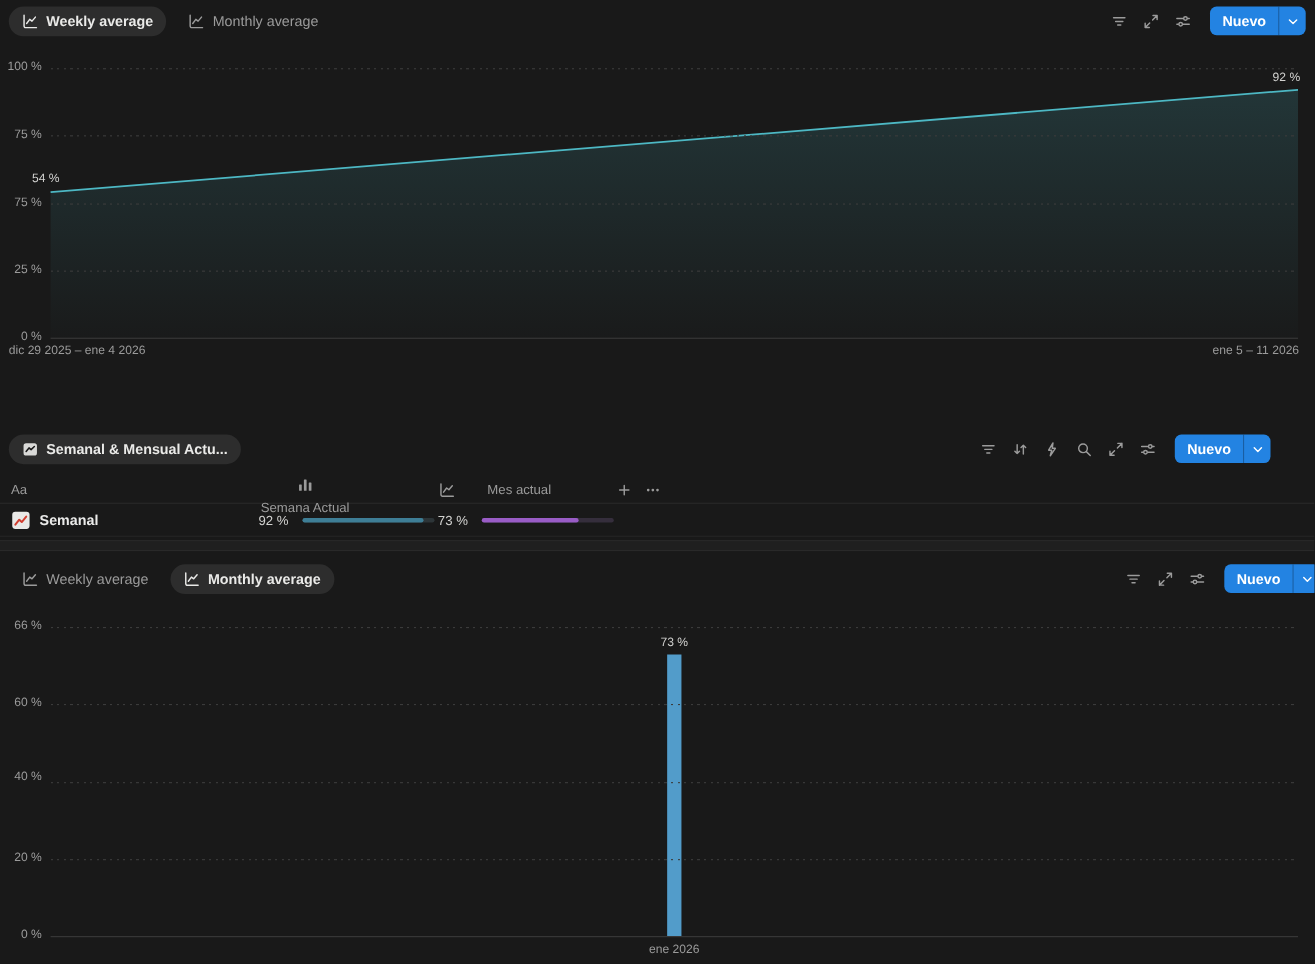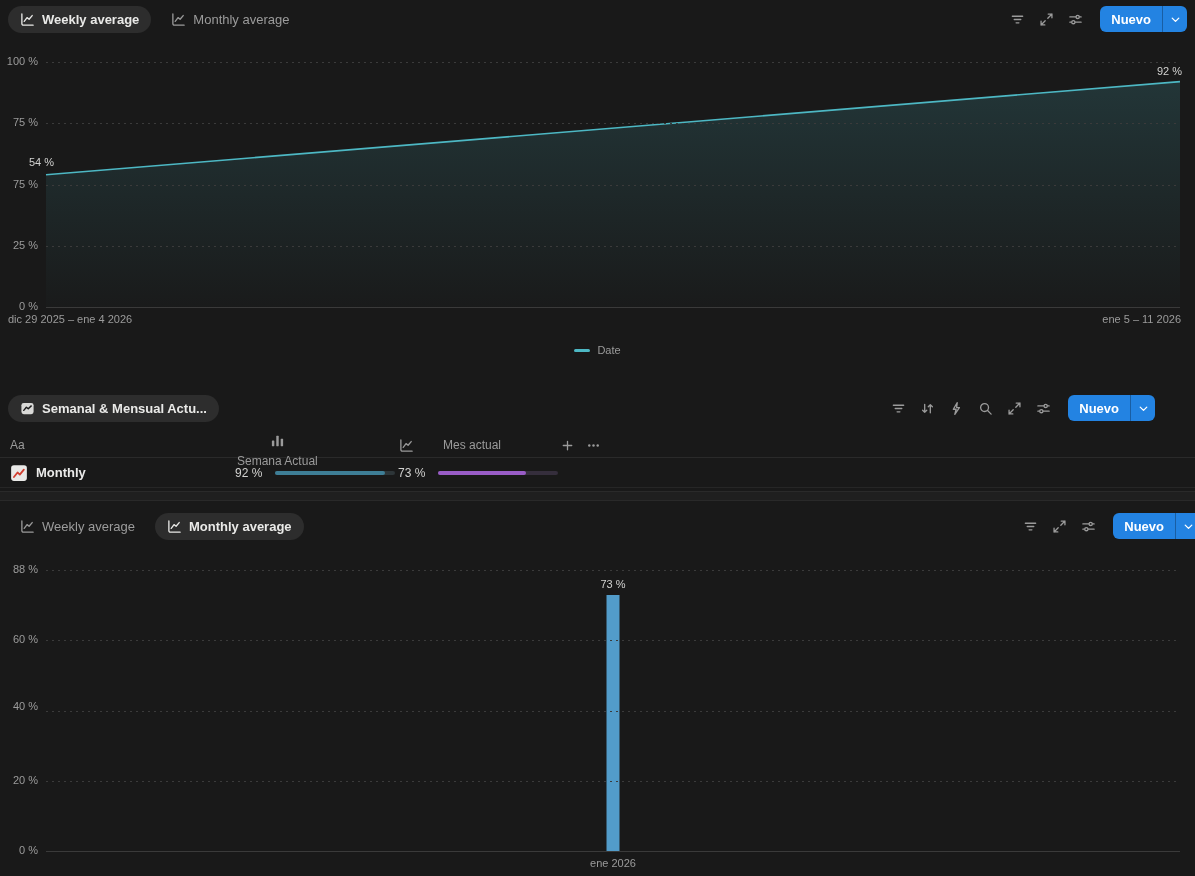--- a/index.html
+++ b/index.html
@@ -150,24 +150,20 @@
   <div class="gridline solid" style="top: 245px;"></div>
       <div class="gridline" style="top: 183.75px;"></div>
       <div class="gridline" style="top: 122.5px;"></div>
       <div class="gridline" style="top: 61.25px;"></div>
       <div class="gridline" style="top: 0px;"></div>
     </div>
   <div class="pt-label" id="pl-start">54 %</div>
   <div class="pt-label" id="pl-end">92 %</div>
   <div class="x-label" id="xl-left">dic 29 2025 – ene 4 2026</div>
   <div class="x-label" id="xl-right">ene 5 – 11 2026</div>
-  <div class="legend">
-    <span class="swatch"></span>
-    <span>Date</span>
-  </div>
 <div class="y-tick" style="top: 300px;">0 %</div>
     <div class="y-tick" style="top: 238.75px;">25 %</div>
     <div class="y-tick" style="top: 177.5px;">75 %</div>
     <div class="y-tick" style="top: 116.25px;">75 %</div>
     <div class="y-tick" style="top: 55px;">100 %</div>
   </div>
 
 <div class="section" id="sec-table">
   <div class="tabrow" style="top:5px">
     <div class="tab active">
@@ -256,21 +252,21 @@
       </svg>
     </div>
   </div>
 
   <div id="tbl-row">
     <div class="cell-title">
       <svg class="ic ic18" viewBox="0 0 16 16">
         <rect x="1" y="1" width="14" height="14" rx="2.5" style="fill:#e9e9e7;stroke:none"></rect>
         <path d="M3.5 11.5 6.7 7.5l2 1.9 3.6-4.4" style="stroke:#d23f31;stroke-width:1.6"></path>
       </svg>
-      <span>Monthly</span>
+      <span>Semanal</span>
     </div>
     <div class="cell-val" id="cell-semana">
       <span class="val-txt">92 %</span>
       <span class="ptrack" id="semana-track">
         <span class="pfill" id="semana-fill" style="background: rgb(62, 126, 150); width: 92%;"></span>
       </span>
     </div>
     <div class="cell-val" id="cell-mes">
       <span class="val-txt">73 %</span>
       <span class="ptrack" id="mes-track">
@@ -336,14 +332,14 @@
       <div class="gridline" style="top: 210.75px;"></div>
       <div class="gridline" style="top: 140.5px;"></div>
       <div class="gridline" style="top: 70.25px;"></div>
       <div class="gridline" style="top: 0px;"></div>
     </div>
   <div class="x-label" id="bar-xlabel">ene 2026</div>
 <div class="y-tick" style="top: 339px;">0 %</div>
     <div class="y-tick" style="top: 268.75px;">20 %</div>
     <div class="y-tick" style="top: 195px;">40 %</div>
     <div class="y-tick" style="top: 128.25px;">60 %</div>
-    <div class="y-tick" style="top: 58px;">88 %</div>
+    <div class="y-tick" style="top: 58px;">66 %</div>
   </div>
 
 </body></html>

